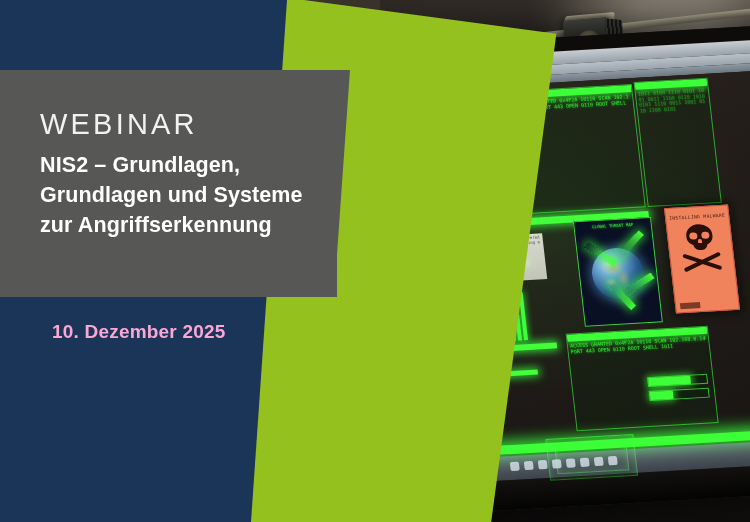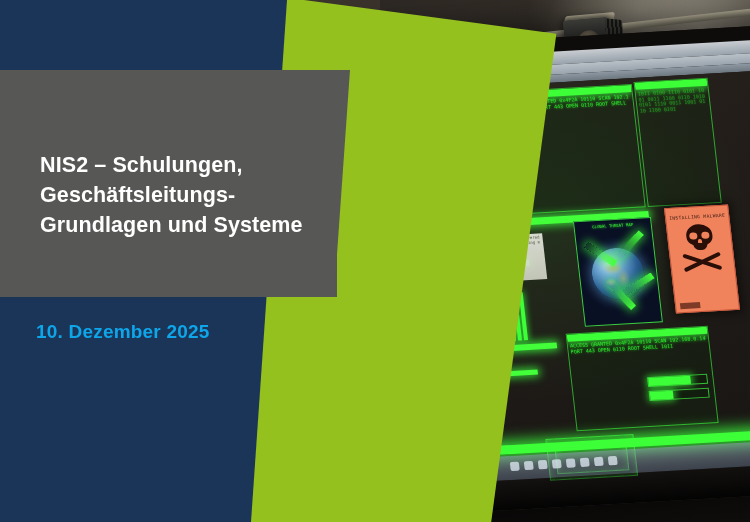--- a/index.html
+++ b/index.html
@@ -378,25 +378,25 @@
     width: 300px;
     font-size: 21.5px;
     line-height: 30px;
     font-weight: bold;
     color: #ffffff;
     letter-spacing: 0.1px;
   }
   .headline .ln { display:block; white-space: nowrap; }
   .datetime {
     position: absolute;
-    left: 36px; top: 318px;
+    left: 52px; top: 318px;
     font-size: 19px;
     line-height: 28px;
     font-weight: bold;
-    color: #0ea5e9;
+    color: #f9a8d4;
     letter-spacing: 0.2px;
   }
   .datetime .ln { display:block; }
 </style>
 </head>
 <body>
 
 <div id="stage">
 
   <div class="photo"></div>
@@ -530,24 +530,25 @@
       </div>
       <div class="standshadow"></div>
     </div>
   </div>
 
   <div class="greenshape"></div>
   <div class="navy"></div>
   <div class="graybox"></div>
   <div class="graybox-diag"></div>
 
+  <div class="eyebrow">WEBINAR</div>
 
   <div class="headline">
-    <span class="ln">NIS2 – Schulungen,</span>
-    <span class="ln">Geschäftsleitungs-</span>
+    <span class="ln">NIS2 – Grundlagen,</span>
     <span class="ln">Grundlagen und Systeme</span>
+    <span class="ln">zur Angriffserkennung</span>
   </div>
 
   <div class="datetime">
     <span class="ln">10. Dezember 2025</span>
   </div>
 
 </div>
 
 </body></html>

